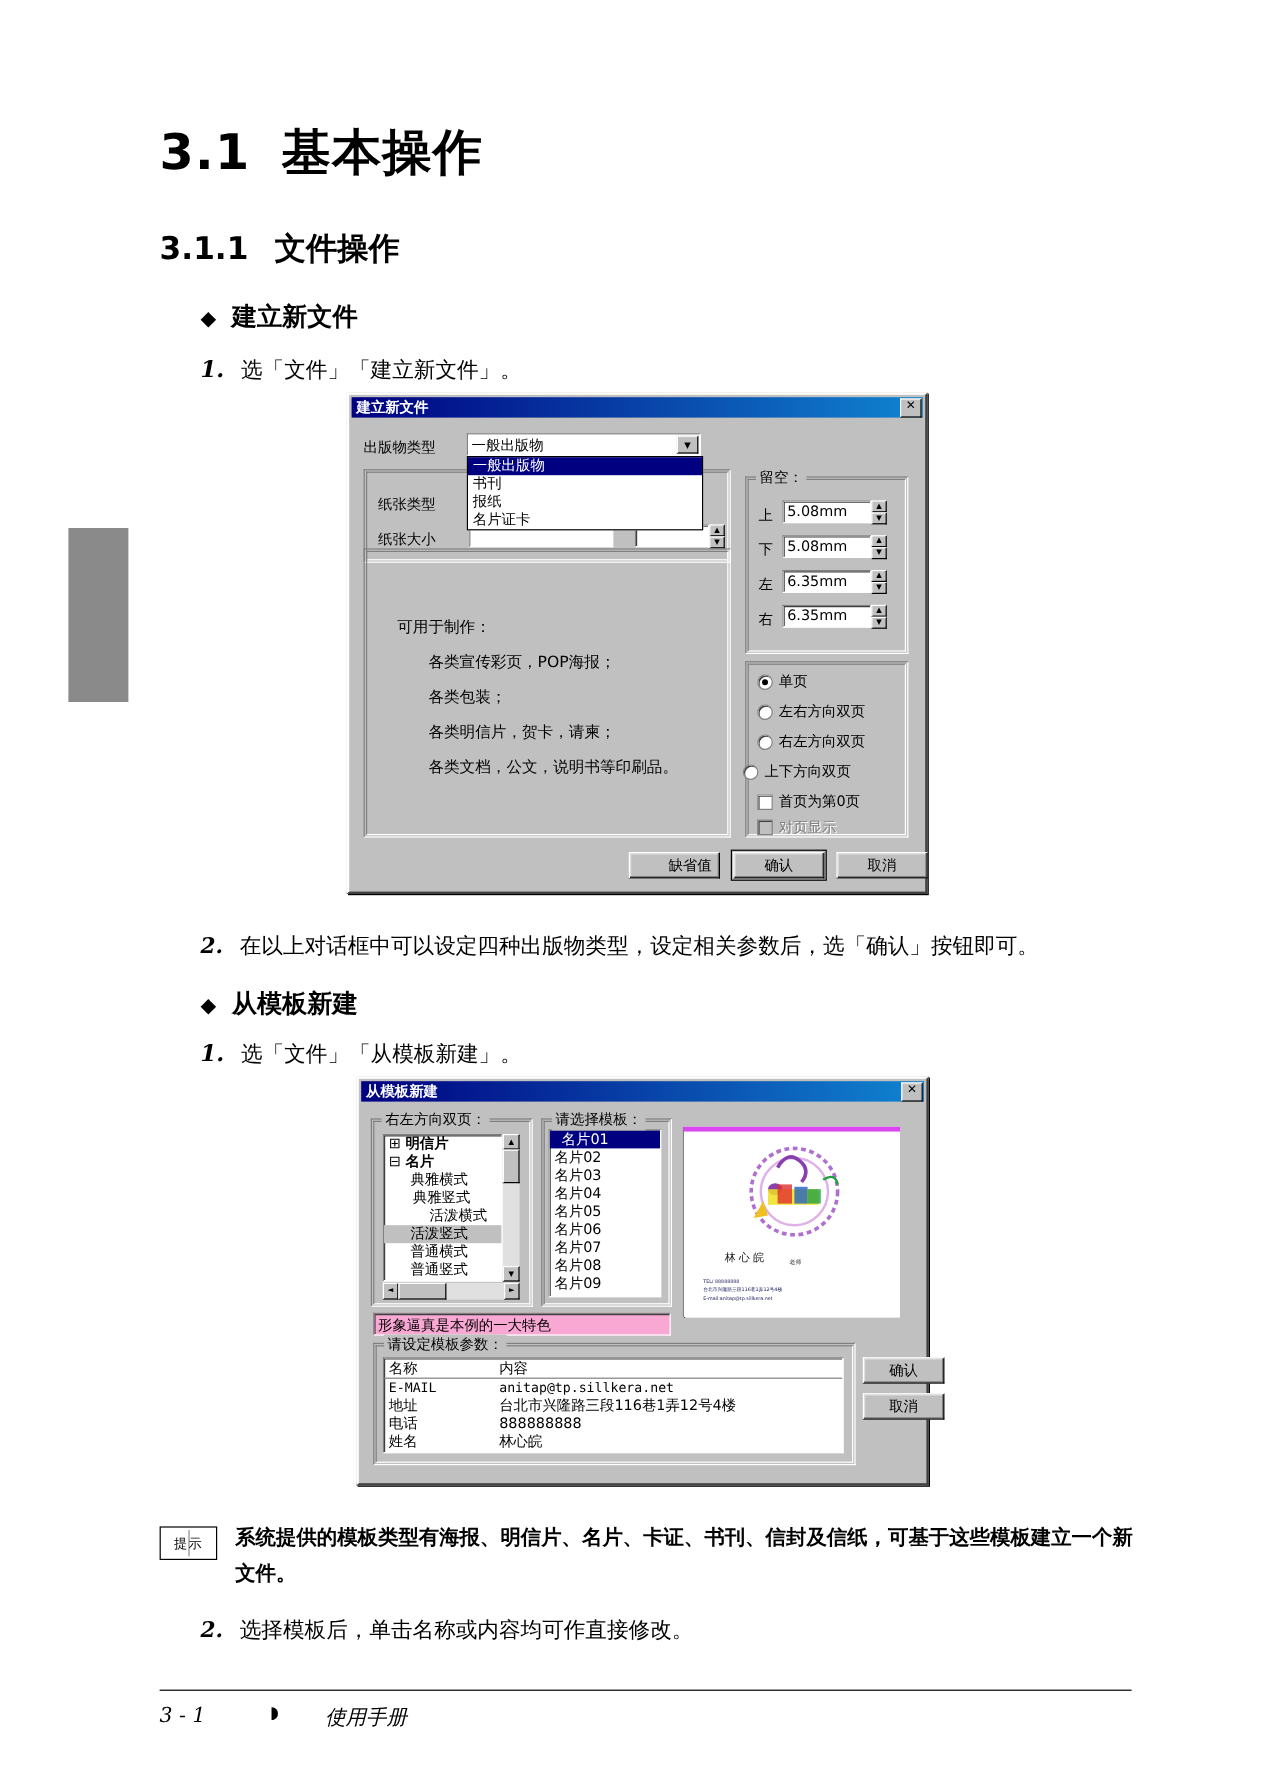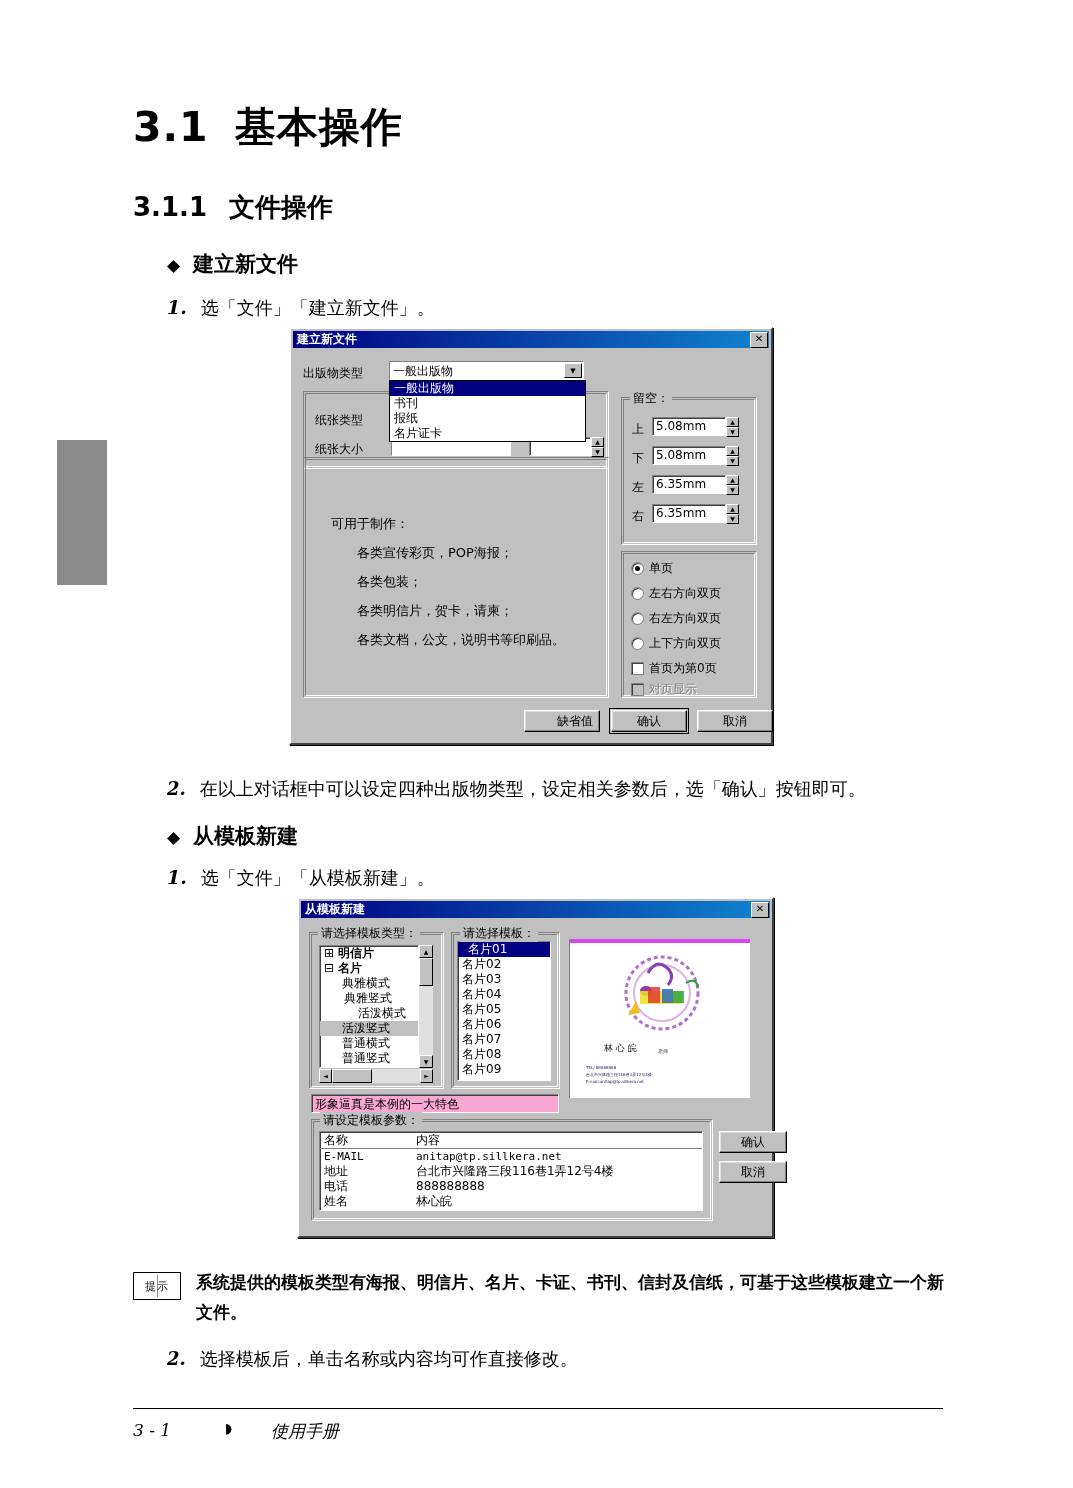--- a/index.html
+++ b/index.html
@@ -440,21 +440,21 @@
         <span>单页</span>
     </div>
     <div class="radio" style="left:340px; top:256px">
       <span class="mark"></span>
         <span>左右方向双页</span>
     </div>
     <div class="radio" style="left:340px; top:281px">
       <span class="mark"></span>
         <span>右左方向双页</span>
     </div>
-    <div class="radio" style="left:340px; top:306px">
+    <div class="radio" style="left:328px; top:306px">
       <span class="mark"></span>
         <span>上下方向双页</span>
     </div>
     <div class="check" style="left:340px; top:331px">
       <span class="mark"></span>
         <span>首页为第0页</span>
     </div>
     <div class="check dim" style="left:340px; top:352px">
       <span class="mark"></span>
         <span>对页显示</span>
@@ -477,21 +477,21 @@
     <span class="idx">1.</span><span>选「文件」「从模板新建」。</span>
   </div>
 
   <div class="dlg" style="left:297px; top:897px; width:473px; height:337px;">
     <div class="dlg-title">
       <span>从模板新建</span>
       <span class="dlg-close">✕</span>
     </div>
 
     <div class="grp" style="left:10px; top:33px; width:133px; height:155px;">
-      <span class="grp-label">请选择模板类型：</span>
+      <span class="grp-label">右左方向双页：</span>
     </div>
     <div class="listbox" style="left:20px; top:46px; width:100px; height:123px;">
       <div class="row"><span>⊞</span> <b>明信片</b></div>
       <div class="row"><span>⊟</span> <b>名片</b></div>
       <div class="row" style="padding-left:22px"><span>典雅横式</span></div>
       <div class="row" style="padding-left:24px"><span>典雅竖式</span></div>
       <div class="row" style="padding-left:38px"><span>活泼横式</span></div>
       <div class="row" style="padding-left:22px; background:#c0c0c0;"><span>活泼竖式</span></div>
       <div class="row" style="padding-left:22px"><span>普通横式</span></div>
       <div class="row" style="padding-left:22px"><span>普通竖式</span></div>

